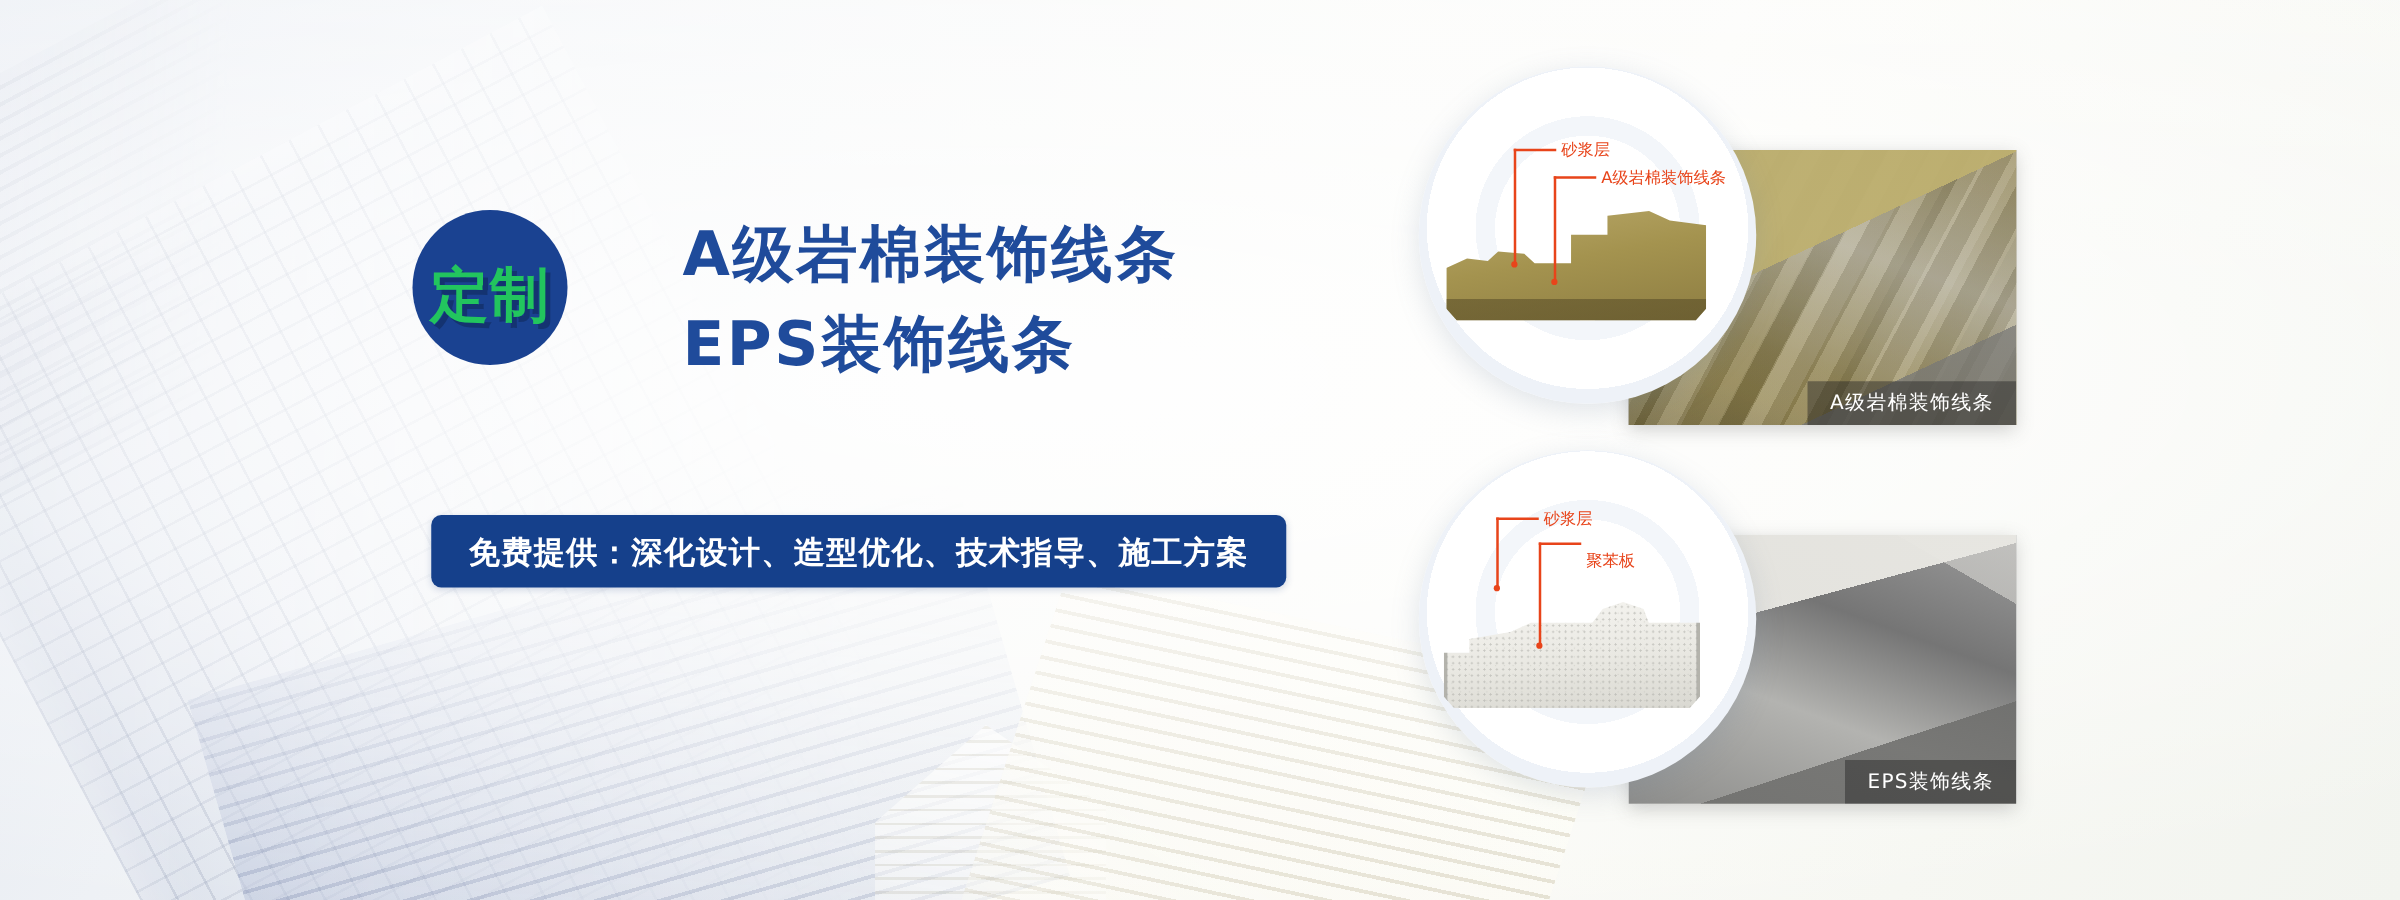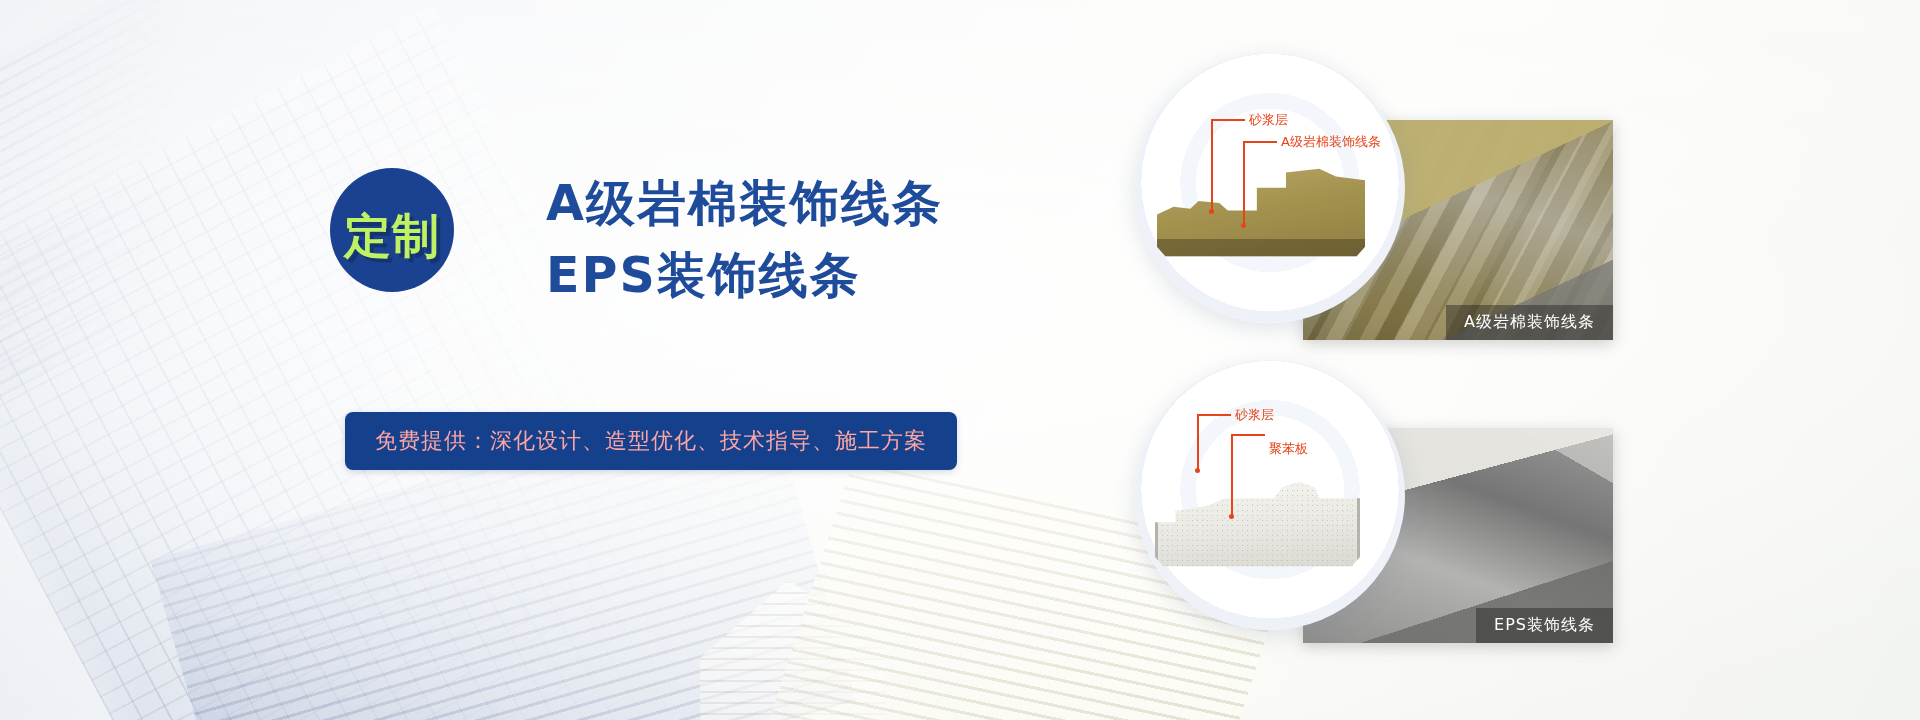--- a/index.html
+++ b/index.html
@@ -93,43 +93,44 @@
 
   
   .copy{position:absolute;left:0;top:0;width:1100px;height:720px;}
 
   .badge{
     position:absolute;left:330px;top:168px;width:124px;height:124px;
     border-radius:50%;background:#1a4291;
     display:flex;align-items:center;justify-content:center;
   }
   .badge-text{
-    font-size:47px;font-weight:bold;color:#bef264;letter-spacing:1px;
+    font-size:47px;font-weight:bold;color:#22c55e;letter-spacing:1px;
     font-family:Liberation Mono, monospace;
     text-shadow:4px 4px 0 rgba(0,0,0,.22);
     transform:translateY(6px);
     white-space:nowrap;
   }
 
   .headline{position:absolute;left:546px;top:168px;}
   .headline-line{
     font-size:49px;font-weight:bold;color:#1f4b9b;letter-spacing:2px;
     line-height:72px;white-space:nowrap;
     font-family:"DejaVu Sans","Liberation Sans",sans-serif;
   }
 
   .infobar{
     position:absolute;left:345px;top:412px;
     height:58px;border-radius:8px;background:#15408b;
     display:flex;align-items:center;padding:0 30px;
     box-shadow:0 2px 6px rgba(20,55,120,.18);
   }
   .infobar-text{
-    color:#fca5a5;font-size:22px;letter-spacing:1px;white-space:nowrap;
+    color:#ffffff;font-size:25px;letter-spacing:1px;white-space:nowrap;
     font-family:"DejaVu Sans","Liberation Sans",sans-serif;
+    font-weight:bold;
   }
 
   
   .product{position:absolute;}
   .product-photo{
     position:absolute;overflow:hidden;
   }
   .photo-caption{
     position:absolute;right:0;bottom:0;
     background:rgba(35,35,35,.45);

